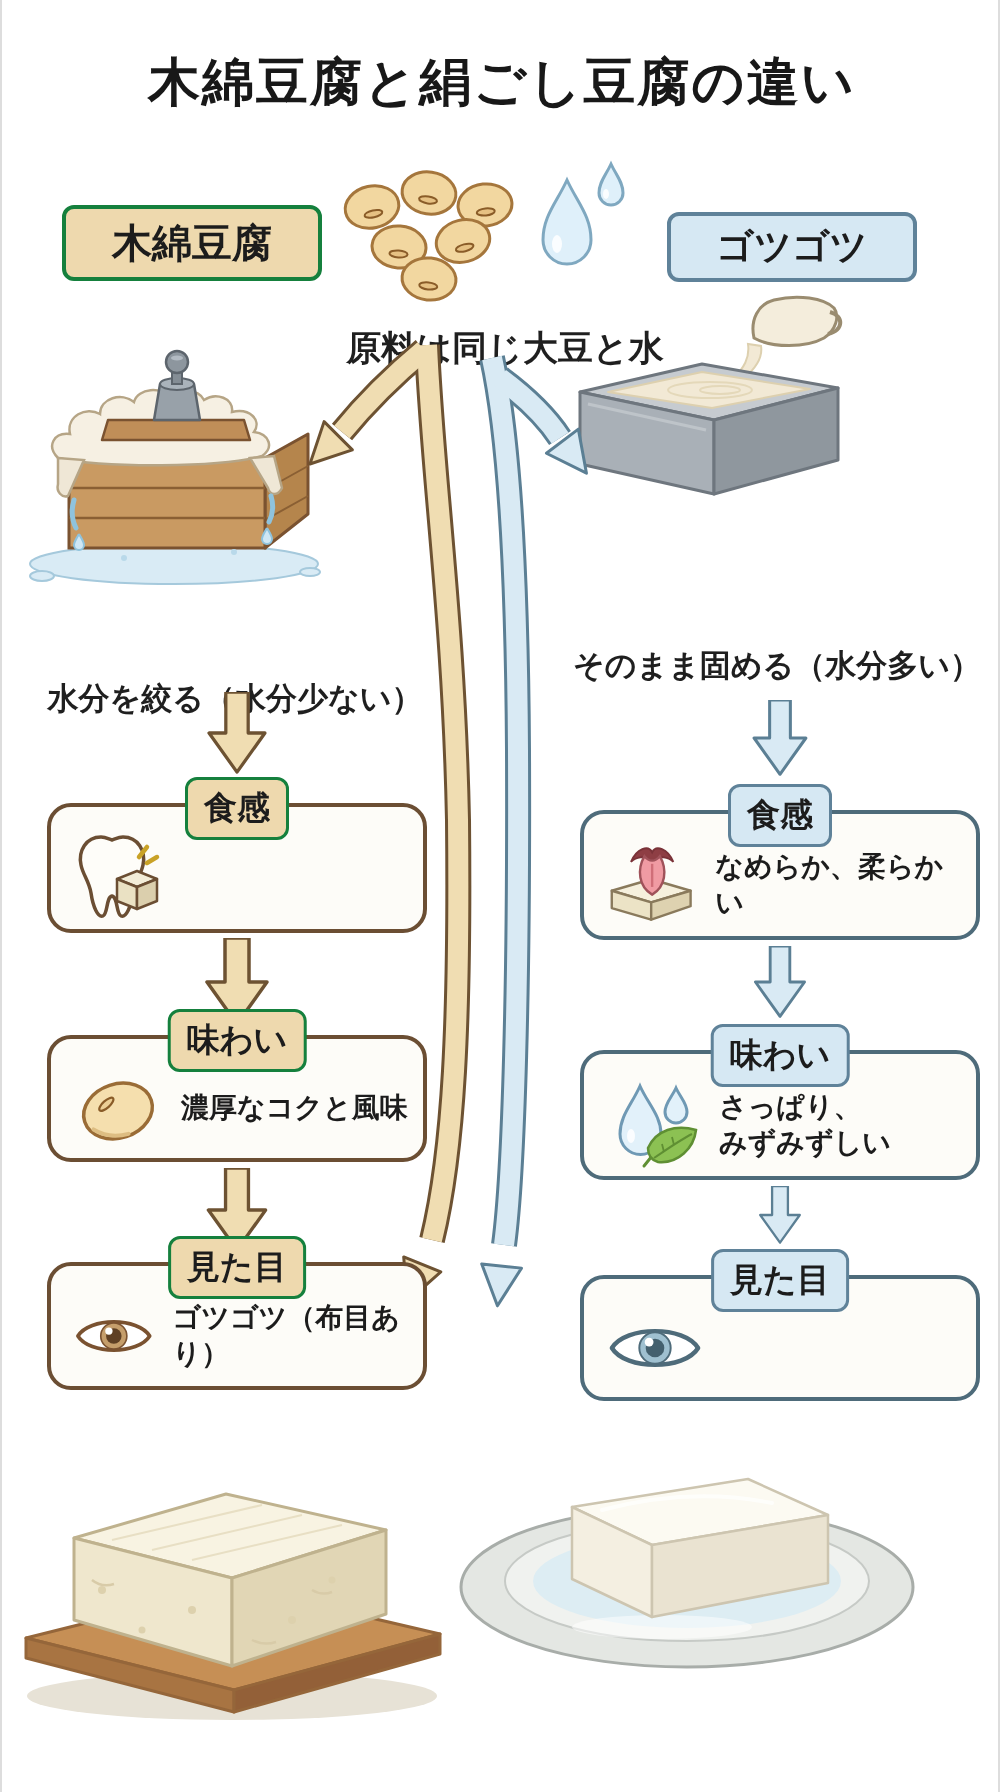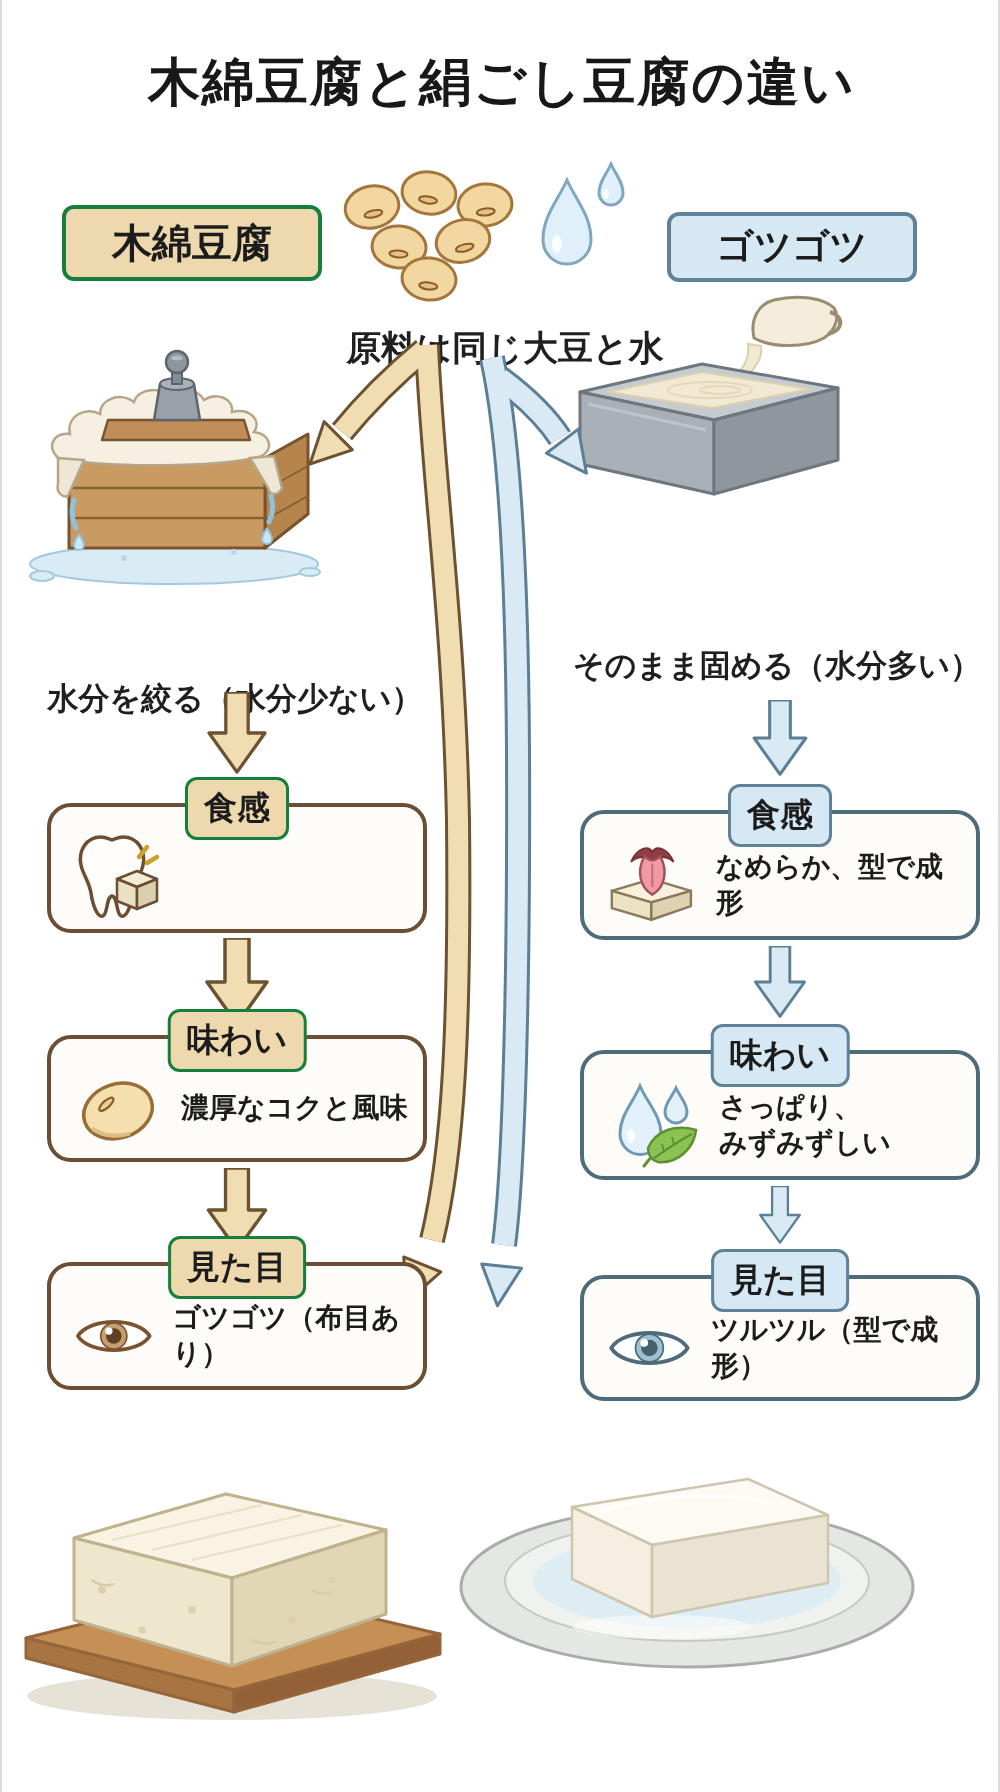--- a/index.html
+++ b/index.html
@@ -190,21 +190,21 @@
     <div class="badge label-badge kinu-style">食感</div>
     <div class="card-body">
       <svg width="95" height="88" viewBox="0 0 95 88">
         <polygon points="6,50 47,38 88,50 47,62" fill="#f6f0dd" stroke="#8a7a5c" stroke-width="2.5" stroke-linejoin="round"></polygon>
         <polygon points="6,50 47,62 47,80 6,68" fill="#ece3c6" stroke="#8a7a5c" stroke-width="2.5" stroke-linejoin="round"></polygon>
         <polygon points="47,62 88,50 88,66 47,80" fill="#ded2b0" stroke="#8a7a5c" stroke-width="2.5" stroke-linejoin="round"></polygon>
         <path d="M26,20 C32,6 44,2 48,10 C52,2 64,6 70,20 C64,14 56,14 52,18 L44,18 C40,14 32,14 26,20 Z" fill="#8e3e44" stroke="#7a3238" stroke-width="2"></path>
         <path d="M40,14 C32,28 34,46 48,54 C62,46 64,28 56,14 C51,20 45,20 40,14 Z" fill="#f09ba3" stroke="#a0525a" stroke-width="2.5"></path>
         <path d="M48,22 L48,46" stroke="#d06e78" stroke-width="2.5"></path>
       </svg>
-      <div class="card-text">なめらか、型で成形</div>
+      <div class="card-text">なめらか、柔らかい</div>
     </div>
   </div>
 
   <div class="abs card momen-card" style="left:45px;top:1035px;width:380px;height:127px;">
     <div class="badge label-badge momen-style">味わい</div>
     <div class="card-body">
       <svg width="90" height="80" viewBox="0 0 90 80">
         <g transform="rotate(-18 45 42)">
           <ellipse cx="45" cy="42" rx="35" ry="27" fill="#f5dfae" stroke="#9a6c36" stroke-width="3.5"></ellipse>
           <path d="M16,52 Q28,66 48,67" stroke="#ddbd82" stroke-width="4" fill="none" stroke-linecap="round"></path>
@@ -247,21 +247,20 @@
 
   <div class="abs card kinu-card" style="left:578px;top:1275px;width:400px;height:126px;">
     <div class="badge label-badge kinu-style">見た目</div>
     <div class="card-body">
       <svg width="98" height="62" viewBox="0 0 100 62">
         <path d="M6,31 C20,8 80,8 94,31 C80,54 20,54 6,31 Z" fill="#ffffff" stroke="#4e6b7a" stroke-width="4.5" stroke-linejoin="round"></path>
         <circle cx="50" cy="31" r="16" fill="#9fc0d0" stroke="#4e6b7a" stroke-width="2"></circle>
         <circle cx="50" cy="31" r="9.5" fill="#44606e"></circle>
         <circle cx="44" cy="25" r="4.5" fill="#ffffff"></circle>
       </svg>
-      <div class="card-text">ツルツル（型で成形）</div>
     </div>
   </div>
 
   <svg class="abs" style="left:10px;top:1390px;" width="440" height="340" viewBox="0 0 440 340">
     <ellipse cx="220" cy="306" rx="205" ry="24" fill="#e7e2d6"></ellipse>
     <polygon points="14,248 222,196 428,244 222,300" fill="#c68f55" stroke="#95663a" stroke-width="3" stroke-linejoin="round"></polygon>
     <polygon points="14,248 222,300 222,322 14,268" fill="#a87442" stroke="#95663a" stroke-width="3" stroke-linejoin="round"></polygon>
     <polygon points="222,300 428,244 428,264 222,322" fill="#936038" stroke="#95663a" stroke-width="3" stroke-linejoin="round"></polygon>
     <polygon points="62,148 214,104 374,140 220,188" fill="#f8f3e2" stroke="#bfb28e" stroke-width="3" stroke-linejoin="round"></polygon>
     <polygon points="62,148 220,188 220,276 62,230" fill="#efe7cd" stroke="#bfb28e" stroke-width="3" stroke-linejoin="round"></polygon>

